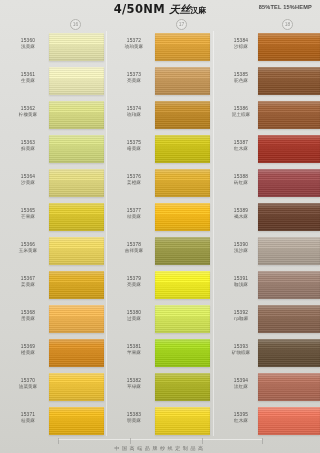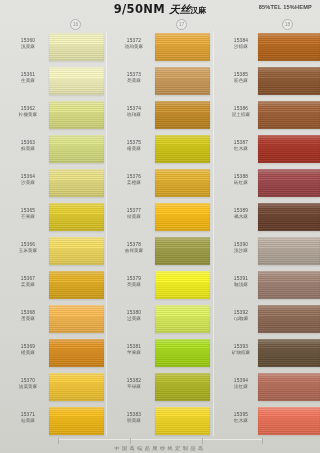--- a/index.html
+++ b/index.html
@@ -101,21 +101,21 @@
     position:absolute;bottom:9px;width:.6px;height:6px;
     background:rgba(150,150,148,.55);
   }
 </style>
 </head>
 <body>
 
 <div id="card">
 
   <div id="header">
-    <div id="title"><span>9/50NM</span> <span class="cn">天丝</span><span class="cn-sm">汉麻</span></div>
+    <div id="title"><span>4/50NM</span> <span class="cn">天丝</span><span class="cn-sm">汉麻</span></div>
     <div id="fiber">85%TEL 15%HEMP</div>
   </div>
 
   <div class="col-sep" style="left:106px"></div>
   <div class="col-sep" style="left:213px"></div>
 
   <div class="column" id="col-0">
       <div class="row">
         <div class="paper"></div>
         <div class="label">

